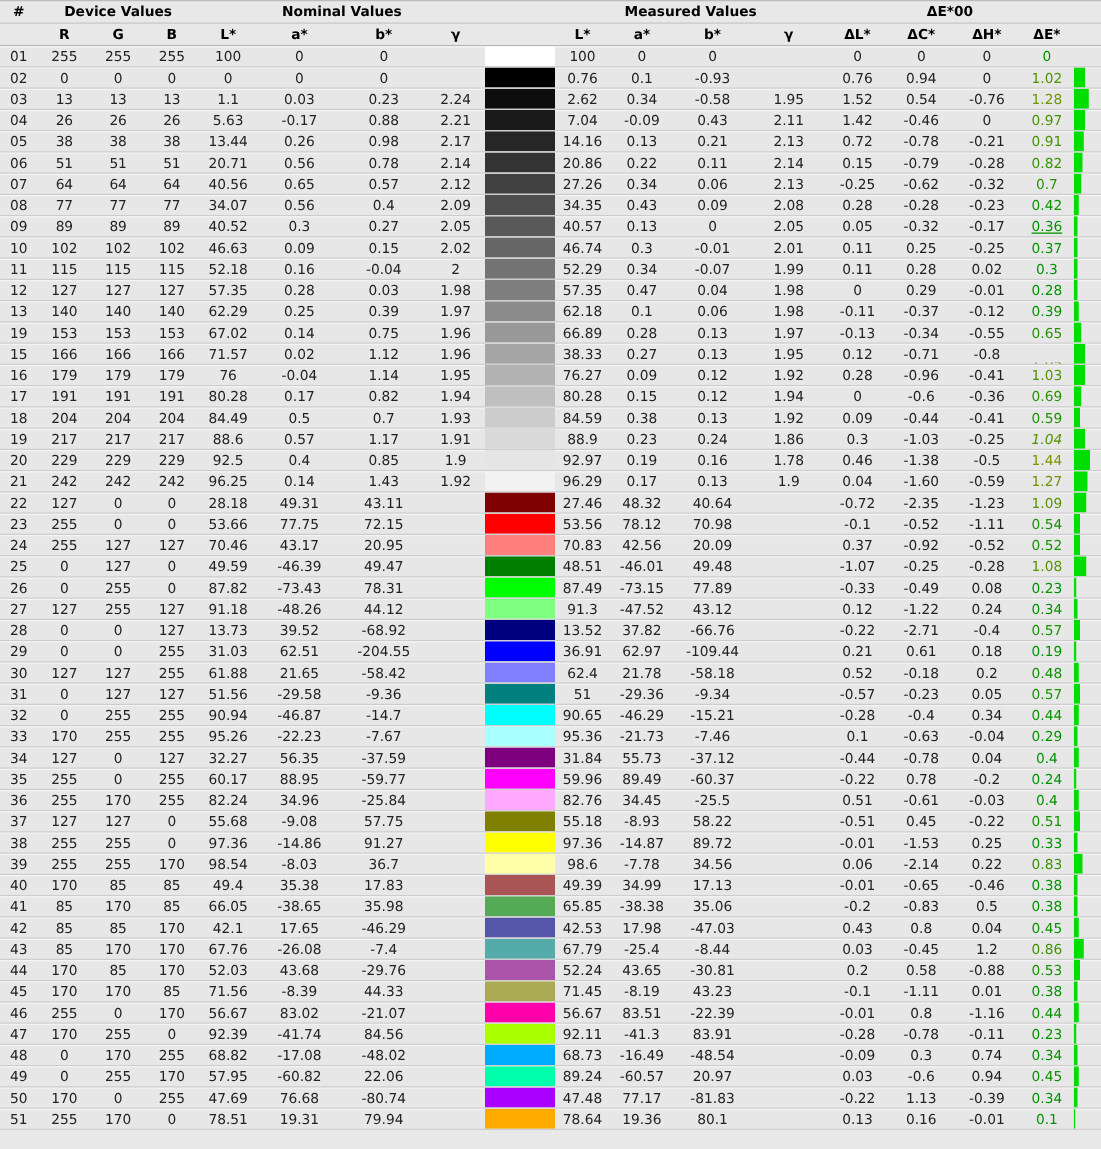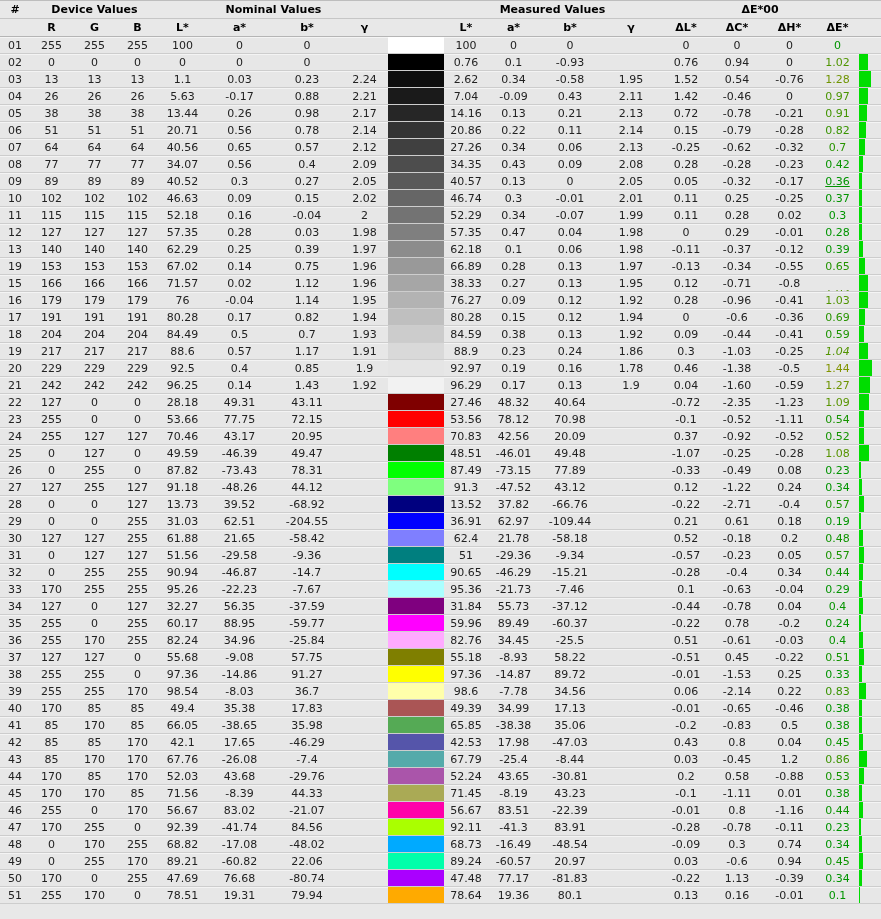--- a/index.html
+++ b/index.html
@@ -1214,21 +1214,21 @@
           <div class="c w-de" style="color: rgb(0, 148, 0);">0.34</div>
           <div class="c w-bar bar-cell">
             <div class="bar" style="width: 3px; background: rgb(0, 221, 0);"></div>
           </div>
         </div>
         <div class="row">
           <div class="c w-num num-col">49</div>
           <div class="c w-r">0</div>
           <div class="c w-g">255</div>
           <div class="c w-b">170</div>
-          <div class="c w-nl">89.21</div>
+          <div class="c w-nl">57.95</div>
           <div class="c w-na">-60.82</div>
           <div class="c w-nb">22.06</div>
           <div class="c w-ng"></div>
           <div class="c w-sw">
             <div class="swatch" style="background: rgb(0, 255, 170);"></div>
           </div>
           <div class="c w-ml">89.24</div>
           <div class="c w-ma">-60.57</div>
           <div class="c w-mb">20.97</div>
           <div class="c w-mg"></div>

